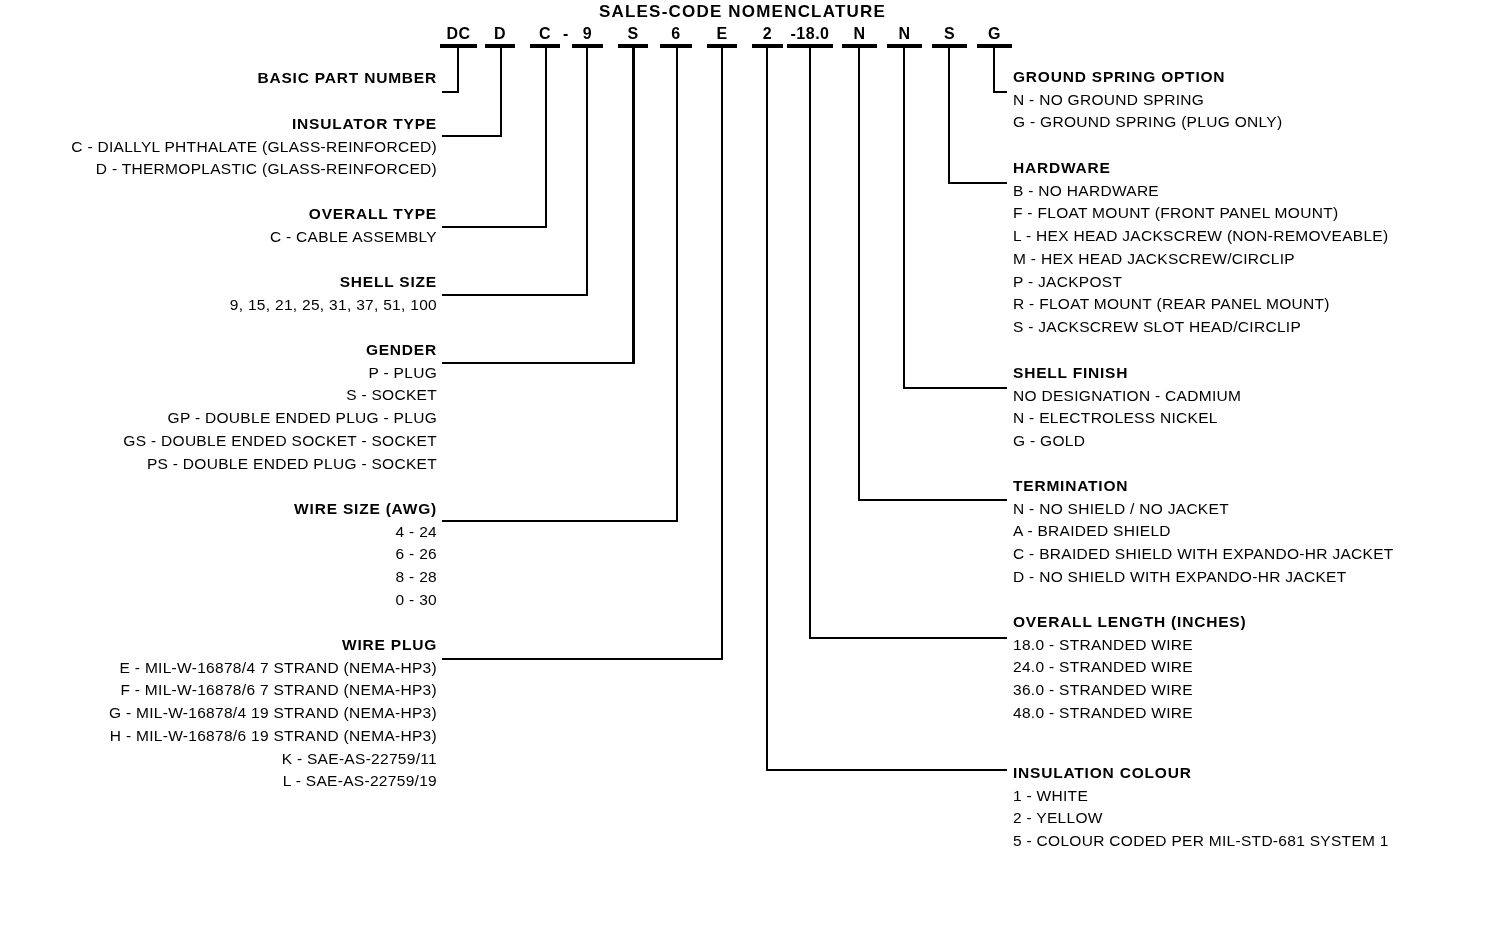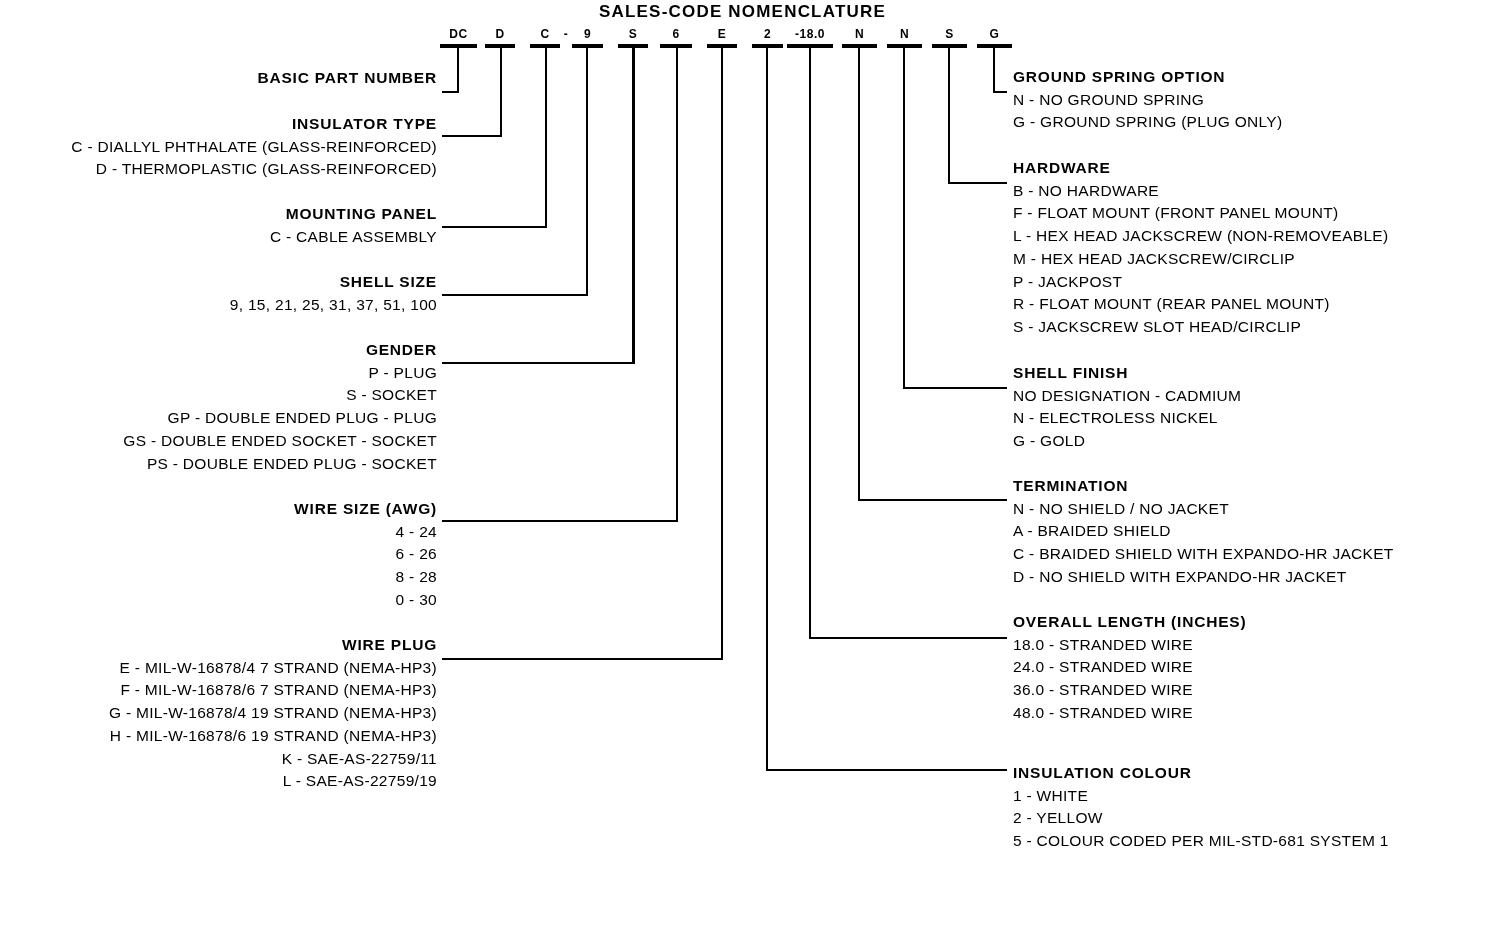--- a/index.html
+++ b/index.html
@@ -29,21 +29,21 @@
     font-size: 17px;
     letter-spacing: 1.2px;
     white-space: nowrap;
   }
   .code-cell {
     position: absolute;
     top: 24px;
     height: 20px;
     border-bottom: 4px solid #000;
     font-weight: bold;
-    font-size: 12px;
+    font-size: 16px;
     line-height: 20px;
     text-align: center;
     letter-spacing: 0.5px;
     white-space: nowrap;
   }
   .code-cell.dash {
     border-bottom: none;
   }
   .vline, .hline {
     position: absolute;
@@ -115,21 +115,21 @@
   <div id="sections">
       <div class="section left" style="top: 67px; right: 1048px;">
         <div class="sec-heading">BASIC PART NUMBER</div>
       </div>
       <div class="section left" style="top: 113px; right: 1048px;">
         <div class="sec-heading">INSULATOR TYPE</div>
         <div class="sec-item">C - DIALLYL PHTHALATE (GLASS-REINFORCED)</div>
         <div class="sec-item">D - THERMOPLASTIC (GLASS-REINFORCED)</div>
       </div>
       <div class="section left" style="top: 203px; right: 1048px;">
-        <div class="sec-heading">MOUNTING PANEL</div>
+        <div class="sec-heading">OVERALL TYPE</div>
         <div class="sec-item">C - CABLE ASSEMBLY</div>
       </div>
       <div class="section left" style="top: 271px; right: 1048px; margin-left: 16px;">
         <div class="sec-heading">SHELL SIZE</div>
         <div class="sec-item">9, 15, 21, 25, 31, 37, 51, 100</div>
       </div>
       <div class="section left" style="top: 339px; right: 1048px;">
         <div class="sec-heading">GENDER</div>
         <div class="sec-item">P - PLUG</div>
         <div class="sec-item">S - SOCKET</div>

